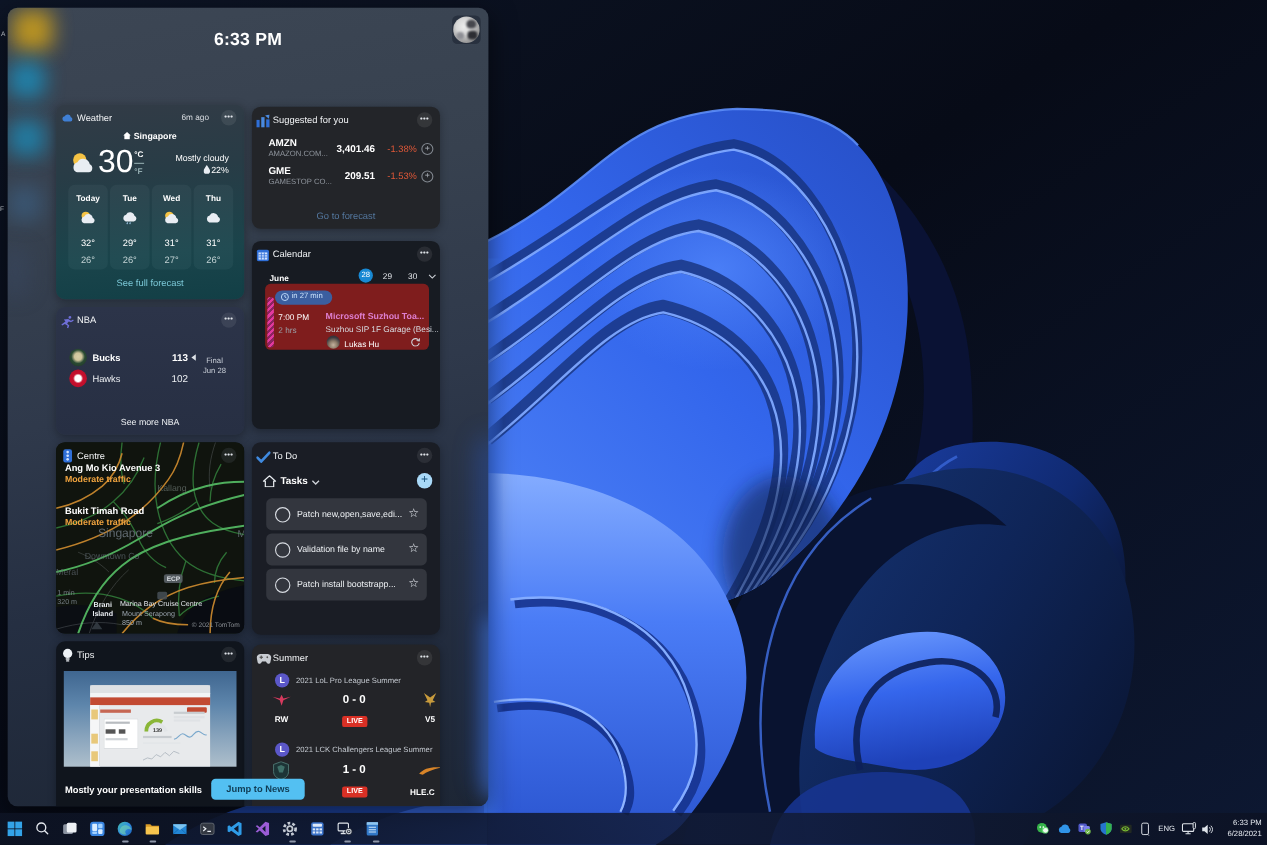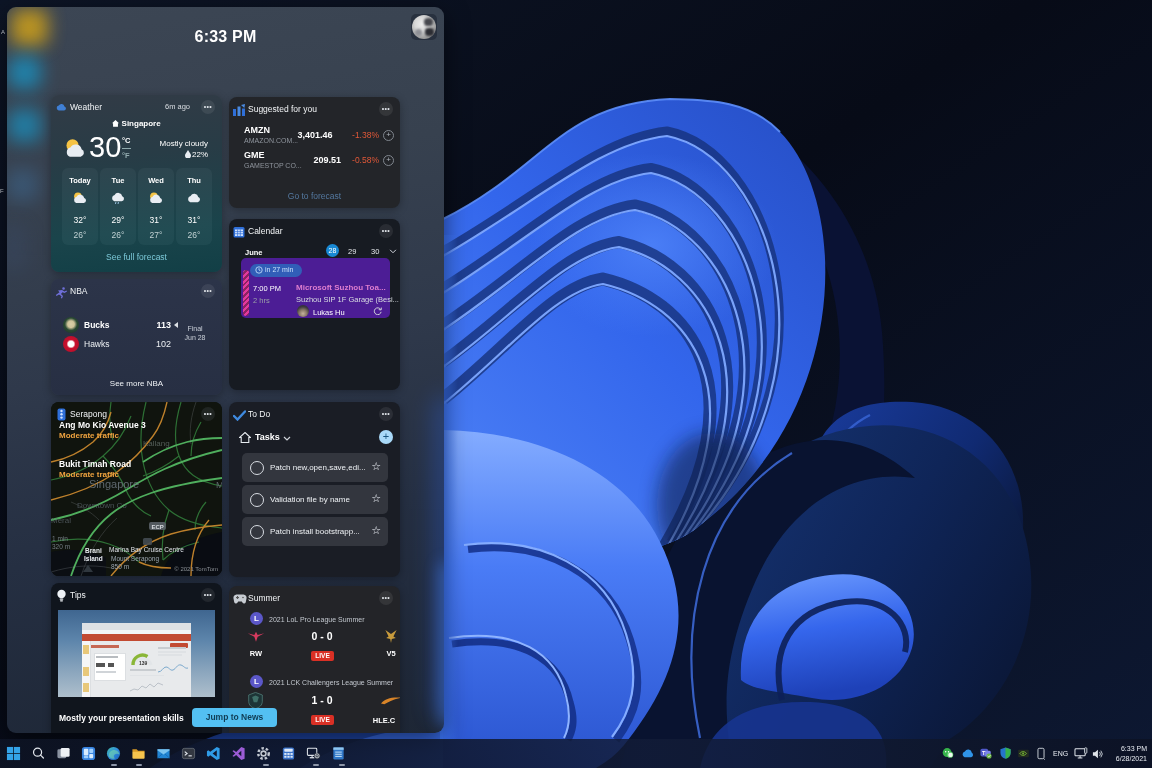--- a/index.html
+++ b/index.html
@@ -284,21 +284,21 @@
       <text x="1" y="147" fill="#8a949e" font-size="6.5" opacity="0.8">320 m</text>
       <path d="M 32,170 L 37,163 L 42,170 Z" fill="#3a424a" opacity="0.8"></path>
     </svg>
     <div class="whead">
       <svg width="9" height="13" viewBox="0 0 9 13" style="position:absolute;top:1px;left:2px;">
             <rect x="0.5" y="0.5" width="8" height="12" rx="2" fill="#2f6fd8"></rect>
             <circle cx="4.5" cy="3" r="1.2" fill="#cfe2ff"></circle>
             <circle cx="4.5" cy="6.3" r="1.2" fill="#cfe2ff"></circle>
             <circle cx="4.5" cy="9.6" r="1.2" fill="#cfe2ff"></circle>
           </svg>
-      <span class="t">Serapong</span>
+      <span class="t">Centre</span>
       <div class="dots" style="background:rgba(80,88,96,0.25);">•••</div>
     </div>
     <div style="position:absolute;left:8px;top:18px;color:#fff;font-size:8.5px;font-weight:700;">Ang Mo Kio Avenue 3</div>
     <div style="position:absolute;left:8px;top:29px;color:#efa33f;font-size:8px;font-weight:600;">Moderate traffic</div>
     <div style="position:absolute;left:8px;top:57px;color:#fff;font-size:8.5px;font-weight:700;">Bukit Timah Road</div>
     <div style="position:absolute;left:8px;top:68px;color:#efa33f;font-size:8px;font-weight:600;">Moderate traffic</div>
     <div style="position:absolute;left:33px;top:145px;color:#e8ecf0;font-size:6.5px;font-weight:700;text-align:center;line-height:7.5px;">Brani<br>Island</div>
     <div style="position:absolute;left:58px;top:144px;color:#dfe3e8;font-size:6.5px;">Marina Bay Cruise Centre</div>
     <div style="position:absolute;left:60px;top:153px;color:#9aa4ae;font-size:6.5px;">Mount Serapong</div>
     <div style="position:absolute;left:60px;top:161px;color:#9aa4ae;font-size:6.5px;">850 m</div>
@@ -358,27 +358,27 @@
             <rect x="0" y="5" width="3" height="7" fill="#2f6fd8"></rect>
             <rect x="4.5" y="2.5" width="3" height="9.5" fill="#4a8ae0"></rect>
             <rect x="9" y="4.5" width="3" height="7.5" fill="#2f6fd8"></rect>
             <path d="M8 1 L12 0 L11.4 4 Z" fill="#4a8ae0"></path>
           </svg>
       <span class="t">Suggested for you</span>
       <div class="dots">•••</div>
     </div>
     <div style="position:absolute;left:15px;top:28px;color:#fff;font-size:9px;font-weight:700;">AMZN</div>
     <div style="position:absolute;left:15px;top:40px;color:#8f959d;font-size:7px;">AMAZON.COM...</div>
-    <div style="position:absolute;left:60px;top:33px;width:52px;text-align:center;color:#fff;font-size:9px;font-weight:700;">3,401.46</div>
+    <div style="position:absolute;left:60px;top:33px;width:52px;text-align:right;color:#fff;font-size:9px;font-weight:700;">3,401.46</div>
     <div style="position:absolute;left:118px;top:33px;width:32px;text-align:right;color:#e05838;font-size:8.5px;">-1.38%</div>
     <div class="pluscirc" style="top:33px;">+</div>
     <div style="position:absolute;left:15px;top:53px;color:#fff;font-size:9px;font-weight:700;">GME</div>
     <div style="position:absolute;left:15px;top:65px;color:#8f959d;font-size:7px;">GAMESTOP CO...</div>
     <div style="position:absolute;left:60px;top:58px;width:52px;text-align:right;color:#fff;font-size:9px;font-weight:700;">209.51</div>
-    <div style="position:absolute;left:118px;top:58px;width:32px;text-align:right;color:#e05838;font-size:8.5px;">-0.58%</div>
+    <div style="position:absolute;left:118px;top:58px;width:32px;text-align:right;color:#e05838;font-size:8.5px;">-1.53%</div>
     <div class="pluscirc" style="top:58px;">+</div>
     <div style="position:absolute;left:0;top:94px;width:100%;text-align:center;color:#54789f;font-size:8.5px;">Go to forecast</div>
   </div>
 
   <div class="card" style="left:222px;top:212px;height:171px;background:#171b22;">
     <div class="whead">
       <svg width="12" height="12" viewBox="0 0 12 12" style="position:absolute;top:2px;">
             <rect x="0.5" y="1" width="11" height="10.5" rx="1.5" fill="#2f6fd8"></rect>
             <rect x="2" y="3.5" width="8" height="6.5" fill="#cfe2ff"></rect>
             <line x1="2" y1="5.6" x2="10" y2="5.6" stroke="#2f6fd8" stroke-width="0.7"></line>
@@ -389,21 +389,21 @@
       <span class="t">Calendar</span>
       <div class="dots">•••</div>
     </div>
     <div style="position:absolute;left:16px;top:29px;color:#fff;font-size:7.5px;font-weight:700;">June</div>
     <div style="position:absolute;left:97px;top:25px;width:13px;height:13px;border-radius:50%;background:#1889d4;color:#fff;font-size:7px;text-align:center;line-height:13px;">28</div>
     <div style="position:absolute;left:119px;top:28px;color:#e6e9ed;font-size:7.5px;">29</div>
     <div style="position:absolute;left:142px;top:28px;color:#e6e9ed;font-size:7.5px;">30</div>
     <svg width="8" height="5" viewBox="0 0 9 6" style="position:absolute;left:160px;top:30px;">
           <path d="M1 1 L4.5 4.5 L8 1" fill="none" stroke="#cfd3d9" stroke-width="1.2"></path>
         </svg>
-    <div style="position:absolute;left:12px;top:39px;width:149px;height:60px;background:#4c1d95;border-radius:5px;">
+    <div style="position:absolute;left:12px;top:39px;width:149px;height:60px;background:#7f1d1d;border-radius:5px;">
       <div style="position:absolute;left:2px;top:12px;width:6px;height:46px;border-radius:3px;background:repeating-linear-gradient(135deg,#e3399e 0,#e3399e 2px,#8c2361 2px,#8c2361 4px);"></div>
       <div style="position:absolute;left:9px;top:6px;width:52px;height:13px;border-radius:6.5px;background:#2a6fc0;opacity:0.8;"></div>
       <svg width="8" height="8" viewBox="0 0 8 8" style="position:absolute;left:14px;top:8px;">
             <circle cx="4" cy="4" r="3.2" fill="none" stroke="#bcd8f8" stroke-width="0.9"></circle>
             <path d="M4 2.2 L4 4 L5.4 4.8" fill="none" stroke="#bcd8f8" stroke-width="0.9"></path>
           </svg>
       <div style="position:absolute;left:24px;top:8px;color:#c9e0fa;font-size:7px;">in 27 min</div>
       <div style="position:absolute;left:12px;top:26px;color:#fff;font-size:7.5px;">7:00 PM</div>
       <div style="position:absolute;left:12px;top:38px;color:#9aa0a8;font-size:7.5px;">2 hrs</div>
       <div style="position:absolute;left:55px;top:25px;color:#de7ecf;font-size:8px;font-weight:700;white-space:nowrap;">Microsoft Suzhou Toa...</div>

